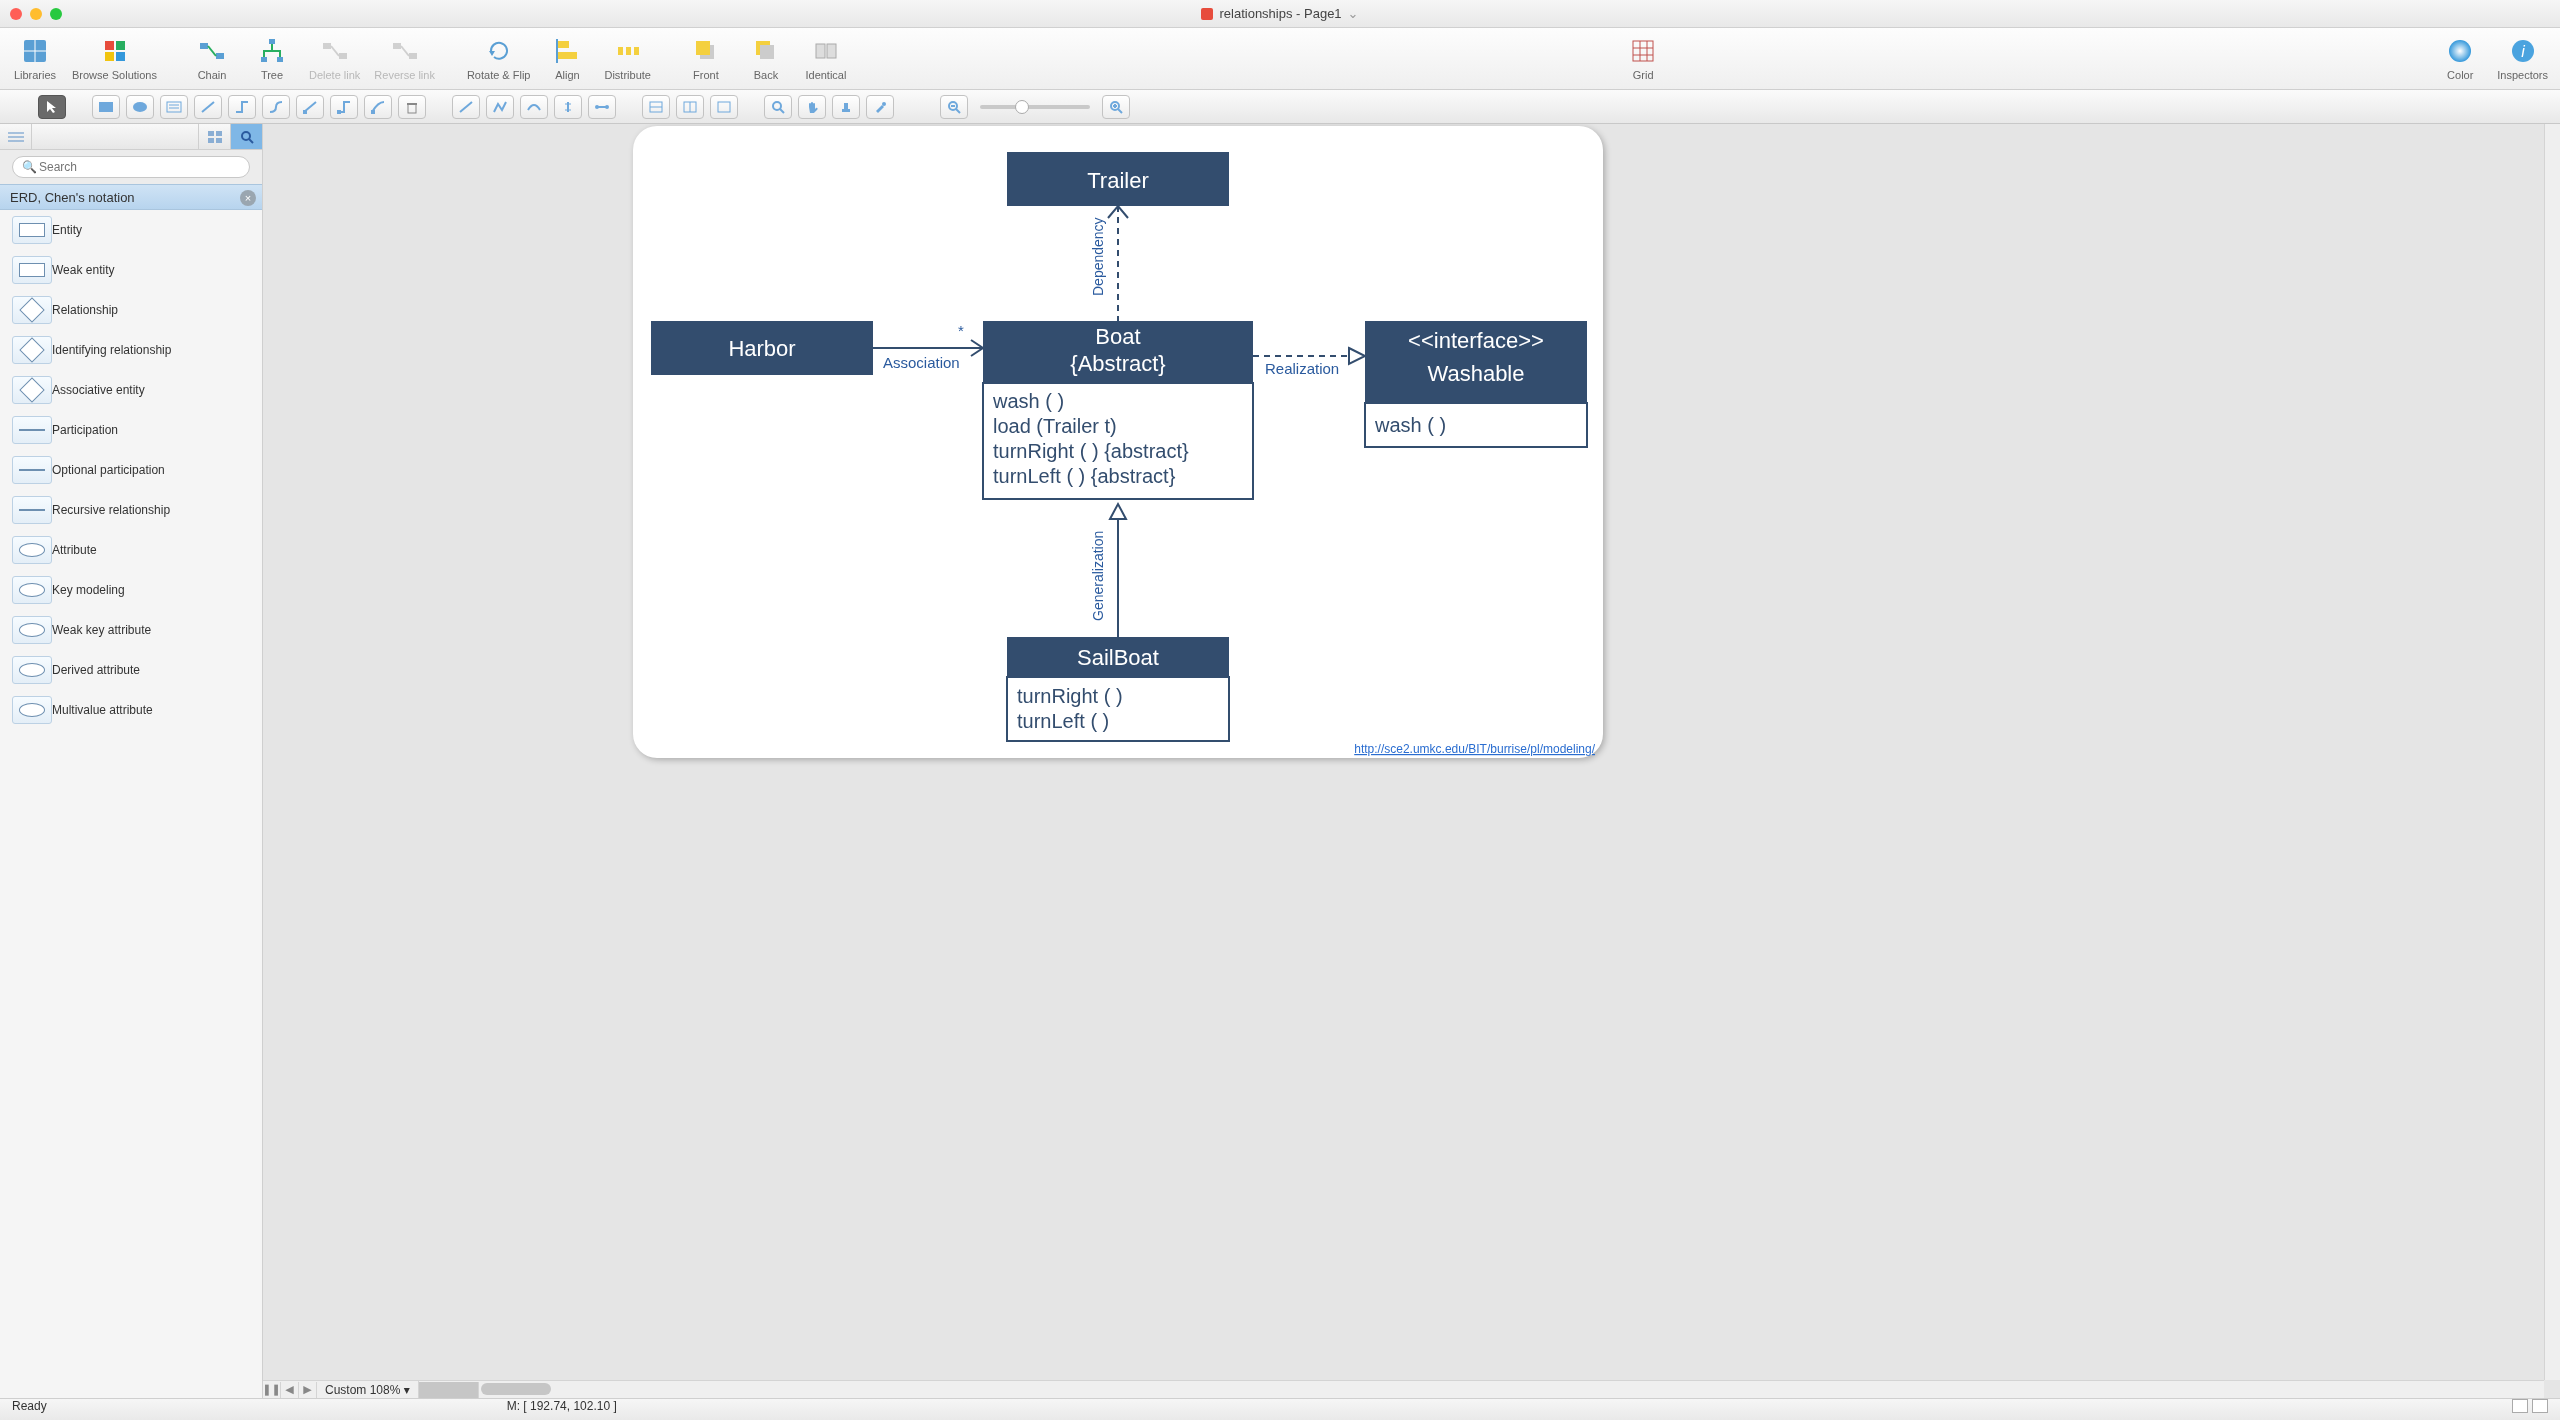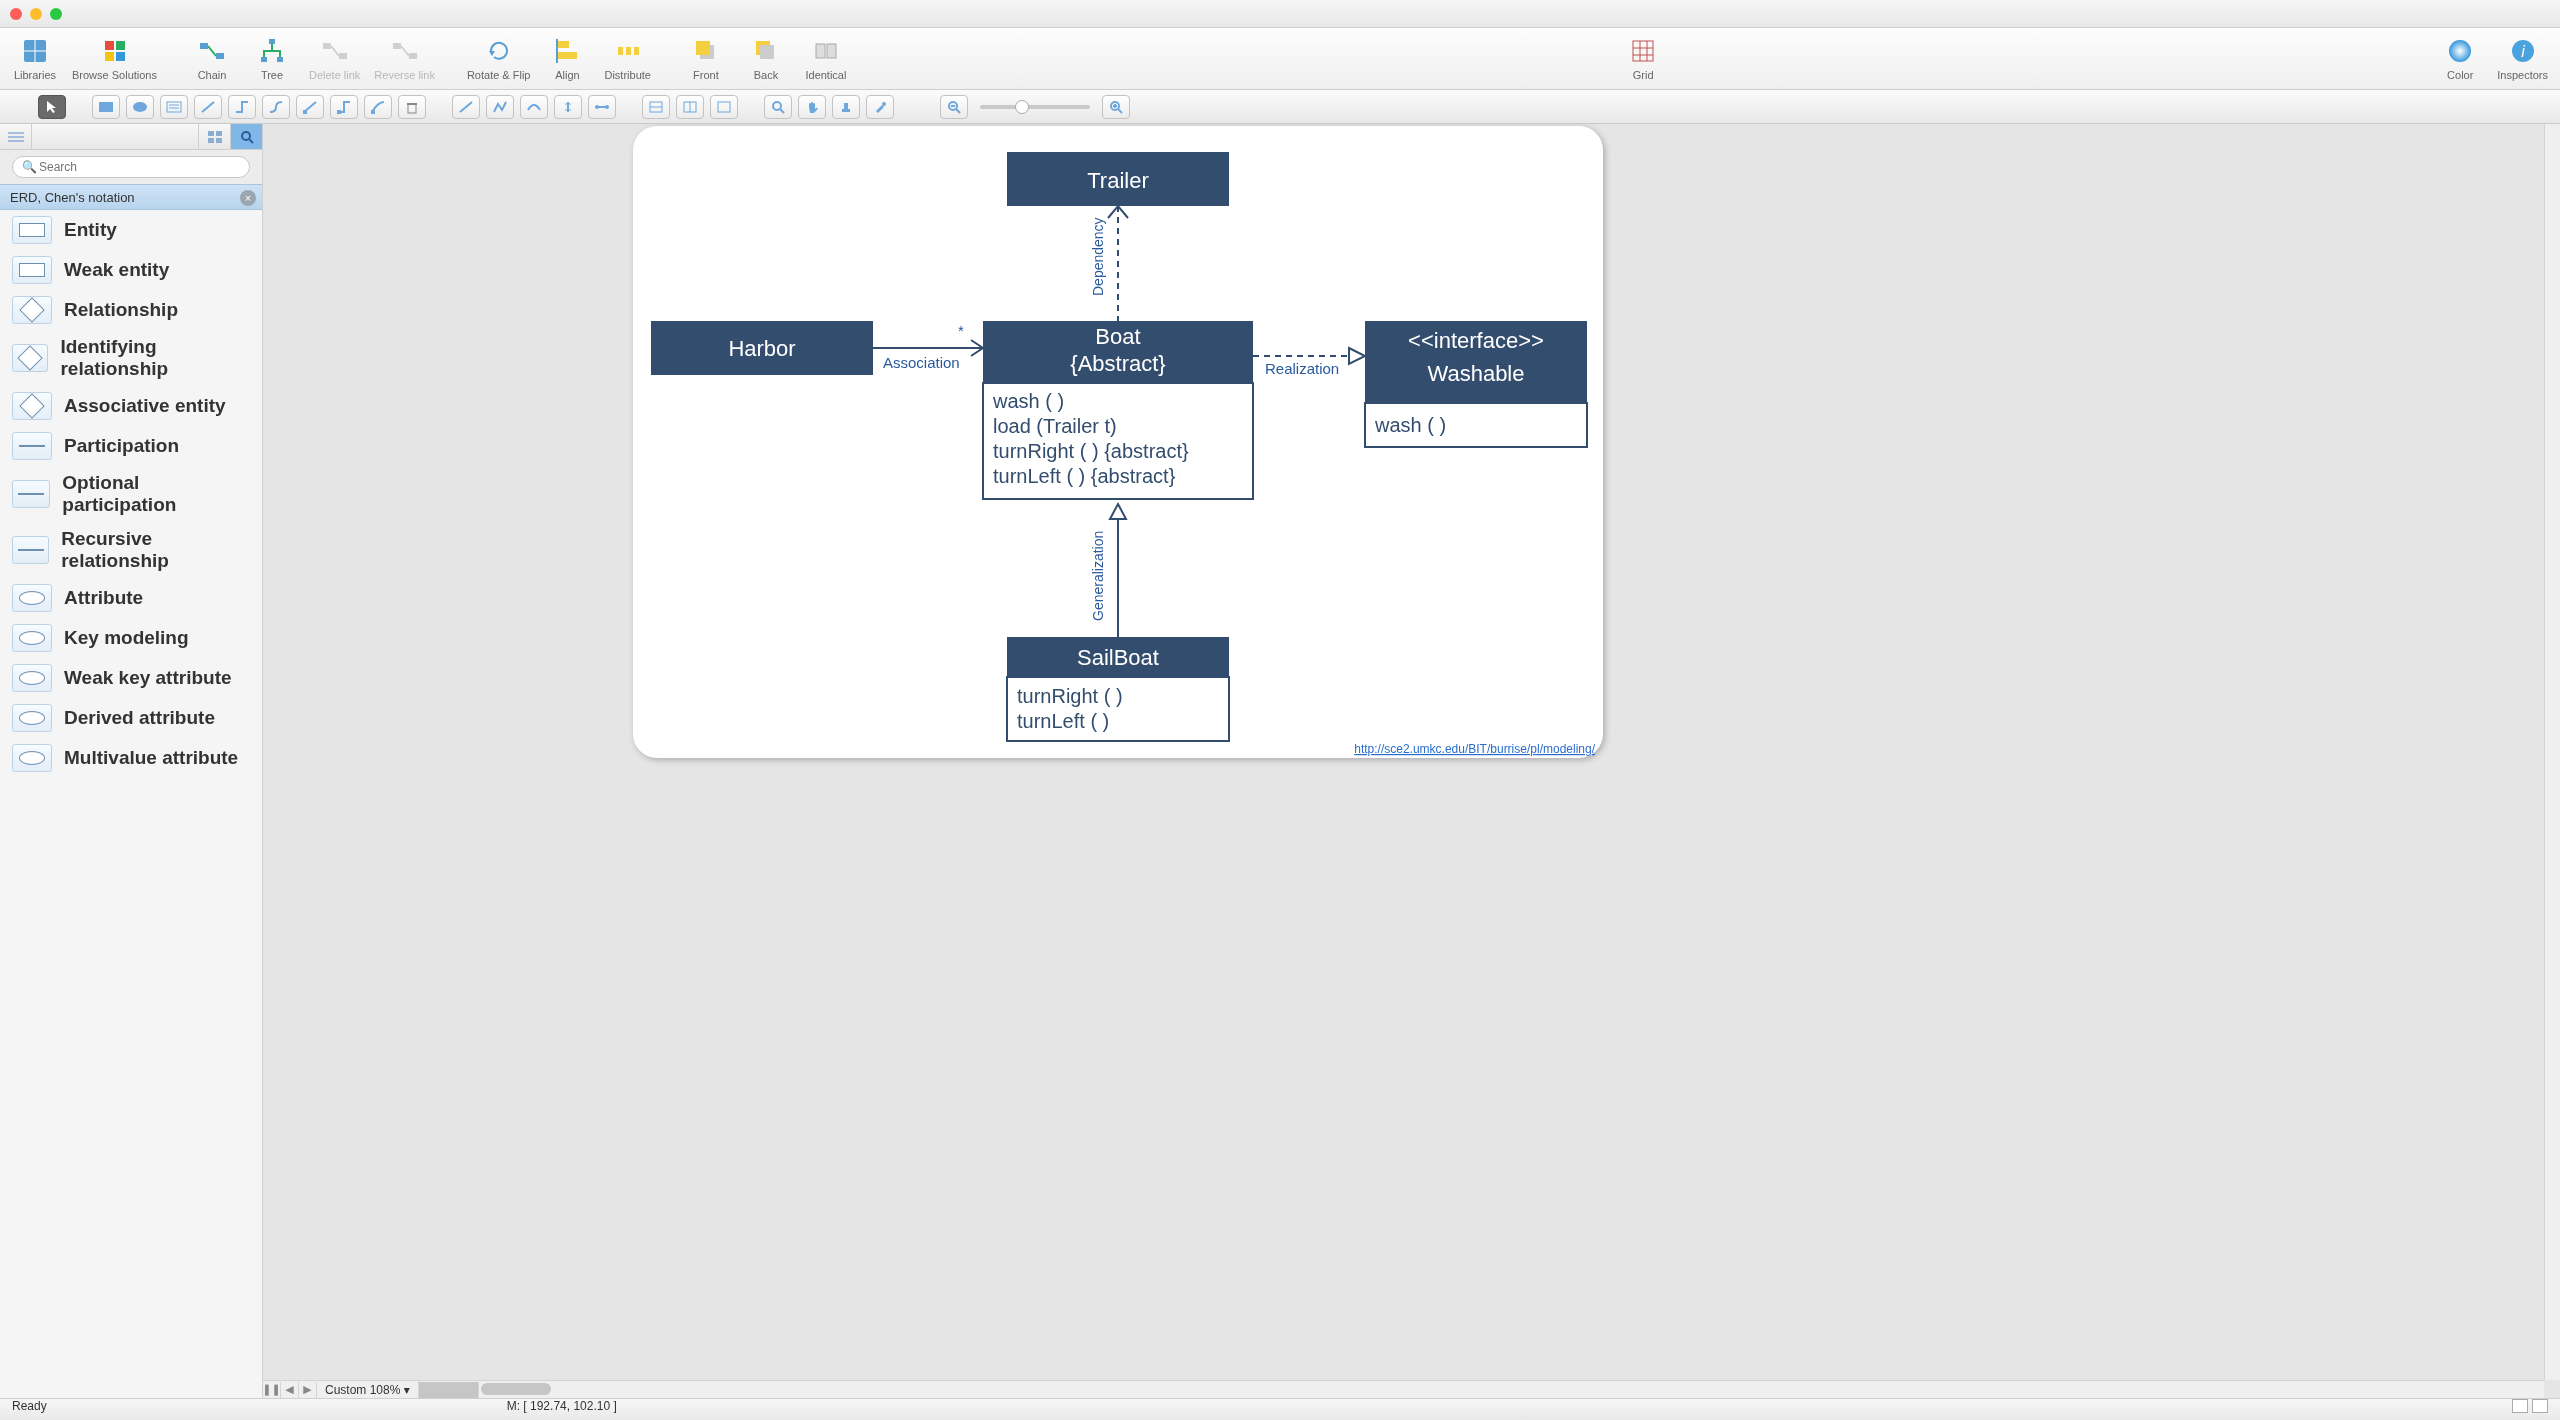--- a/index.html
+++ b/index.html
@@ -40,21 +40,21 @@
 .side-head-mid{ flex:1; }
 .side-head-r1,.side-head-r2{ width:32px; height:100%; display:flex; align-items:center; justify-content:center; border-left:1px solid #cfcfcf;}
 .side-head-r2{ background:#7fb7e6;}
 .search-row{ padding:6px 12px; background:#ececec; }
 .search-input{ width:100%; height:22px; border:1px solid #c8c8c8; border-radius:11px; padding:0 10px 0 26px; font-size:12px; background:#fff; color:#333;}
 .search-wrap{position:relative;}
 .search-wrap .mag{position:absolute; left:10px; top:4px; color:#999; font-size:12px;}
 .lib-title{ height:26px; background:linear-gradient(#cfe3f5,#b7d4ee); border-top:1px solid #a9c5de; border-bottom:1px solid #a9c5de; display:flex; align-items:center; padding:0 10px; font-size:13px; color:#333; position:relative;}
 .lib-title .x{ position:absolute; right:6px; top:5px; width:16px;height:16px;border-radius:50%;background:#9aa6b0;color:#fff;display:flex;align-items:center;justify-content:center;font-size:11px;}
 .shape-list{ flex:1; overflow:auto; }
-.shape-item{ display:flex; align-items:center; gap:12px; padding:6px 12px; font-size:19px; color:#333; cursor:pointer;font-weight:bold;}
+.shape-item{ display:flex; align-items:center; padding:6px 12px; font-size:12px; color:#333; cursor:pointer;}
 .shape-thumb{ width:40px; height:28px; border:1px solid #bcd1e4; border-radius:3px; background:linear-gradient(#f6fbff,#e4eef7); display:flex;align-items:center;justify-content:center;}
 .shape-thumb.oval > div{width:26px;height:14px;border:1px solid #6d8fb0;border-radius:50%;background:#fff;}
 .shape-thumb.rect > div{width:26px;height:14px;border:1px solid #6d8fb0;background:#fff;}
 .shape-thumb.diamond > div{width:18px;height:18px;border:1px solid #6d8fb0;background:#fff;transform:rotate(45deg);}
 .shape-thumb.line > div{width:26px;height:0;border-top:2px solid #6d8fb0;}
 
 
 .canvas-wrap{ flex:1; position:relative; overflow:auto; background:#e5e5e5;}
 .canvas-scrollbar-v{ position:absolute; right:0; top:0; bottom:18px; width:16px; background:#efefef; border-left:1px solid #d4d4d4;}
 .canvas-scrollbar-h{ position:absolute; left:0; right:16px; bottom:0; height:18px; background:#efefef; border-top:1px solid #d4d4d4; display:flex; align-items:center;}
@@ -84,20 +84,25 @@
 
 </style>
 </head>
 <body>
 
 <div class="titlebar">
   <div class="traffic">
     <span class="t-close"></span>
     <span class="t-min"></span>
     <span class="t-max"></span>
+  </div>
+  <div class="title-center">
+    <span class="title-doc-icon"></span>
+    <span>relationships - Page1</span>
+    <span style="color:#999;">⌄</span>
   </div>
 </div>
 
 <div class="main-toolbar">
   <div class="tb-group">
     <div class="tb-btn">
       <div class="tb-icon">
           <svg width="28" height="28">
             <rect x="3" y="3" width="22" height="22" fill="#5a9fd4" rx="2"></rect>
             <line x1="3" y1="14" x2="25" y2="14" stroke="#fff"></line>

